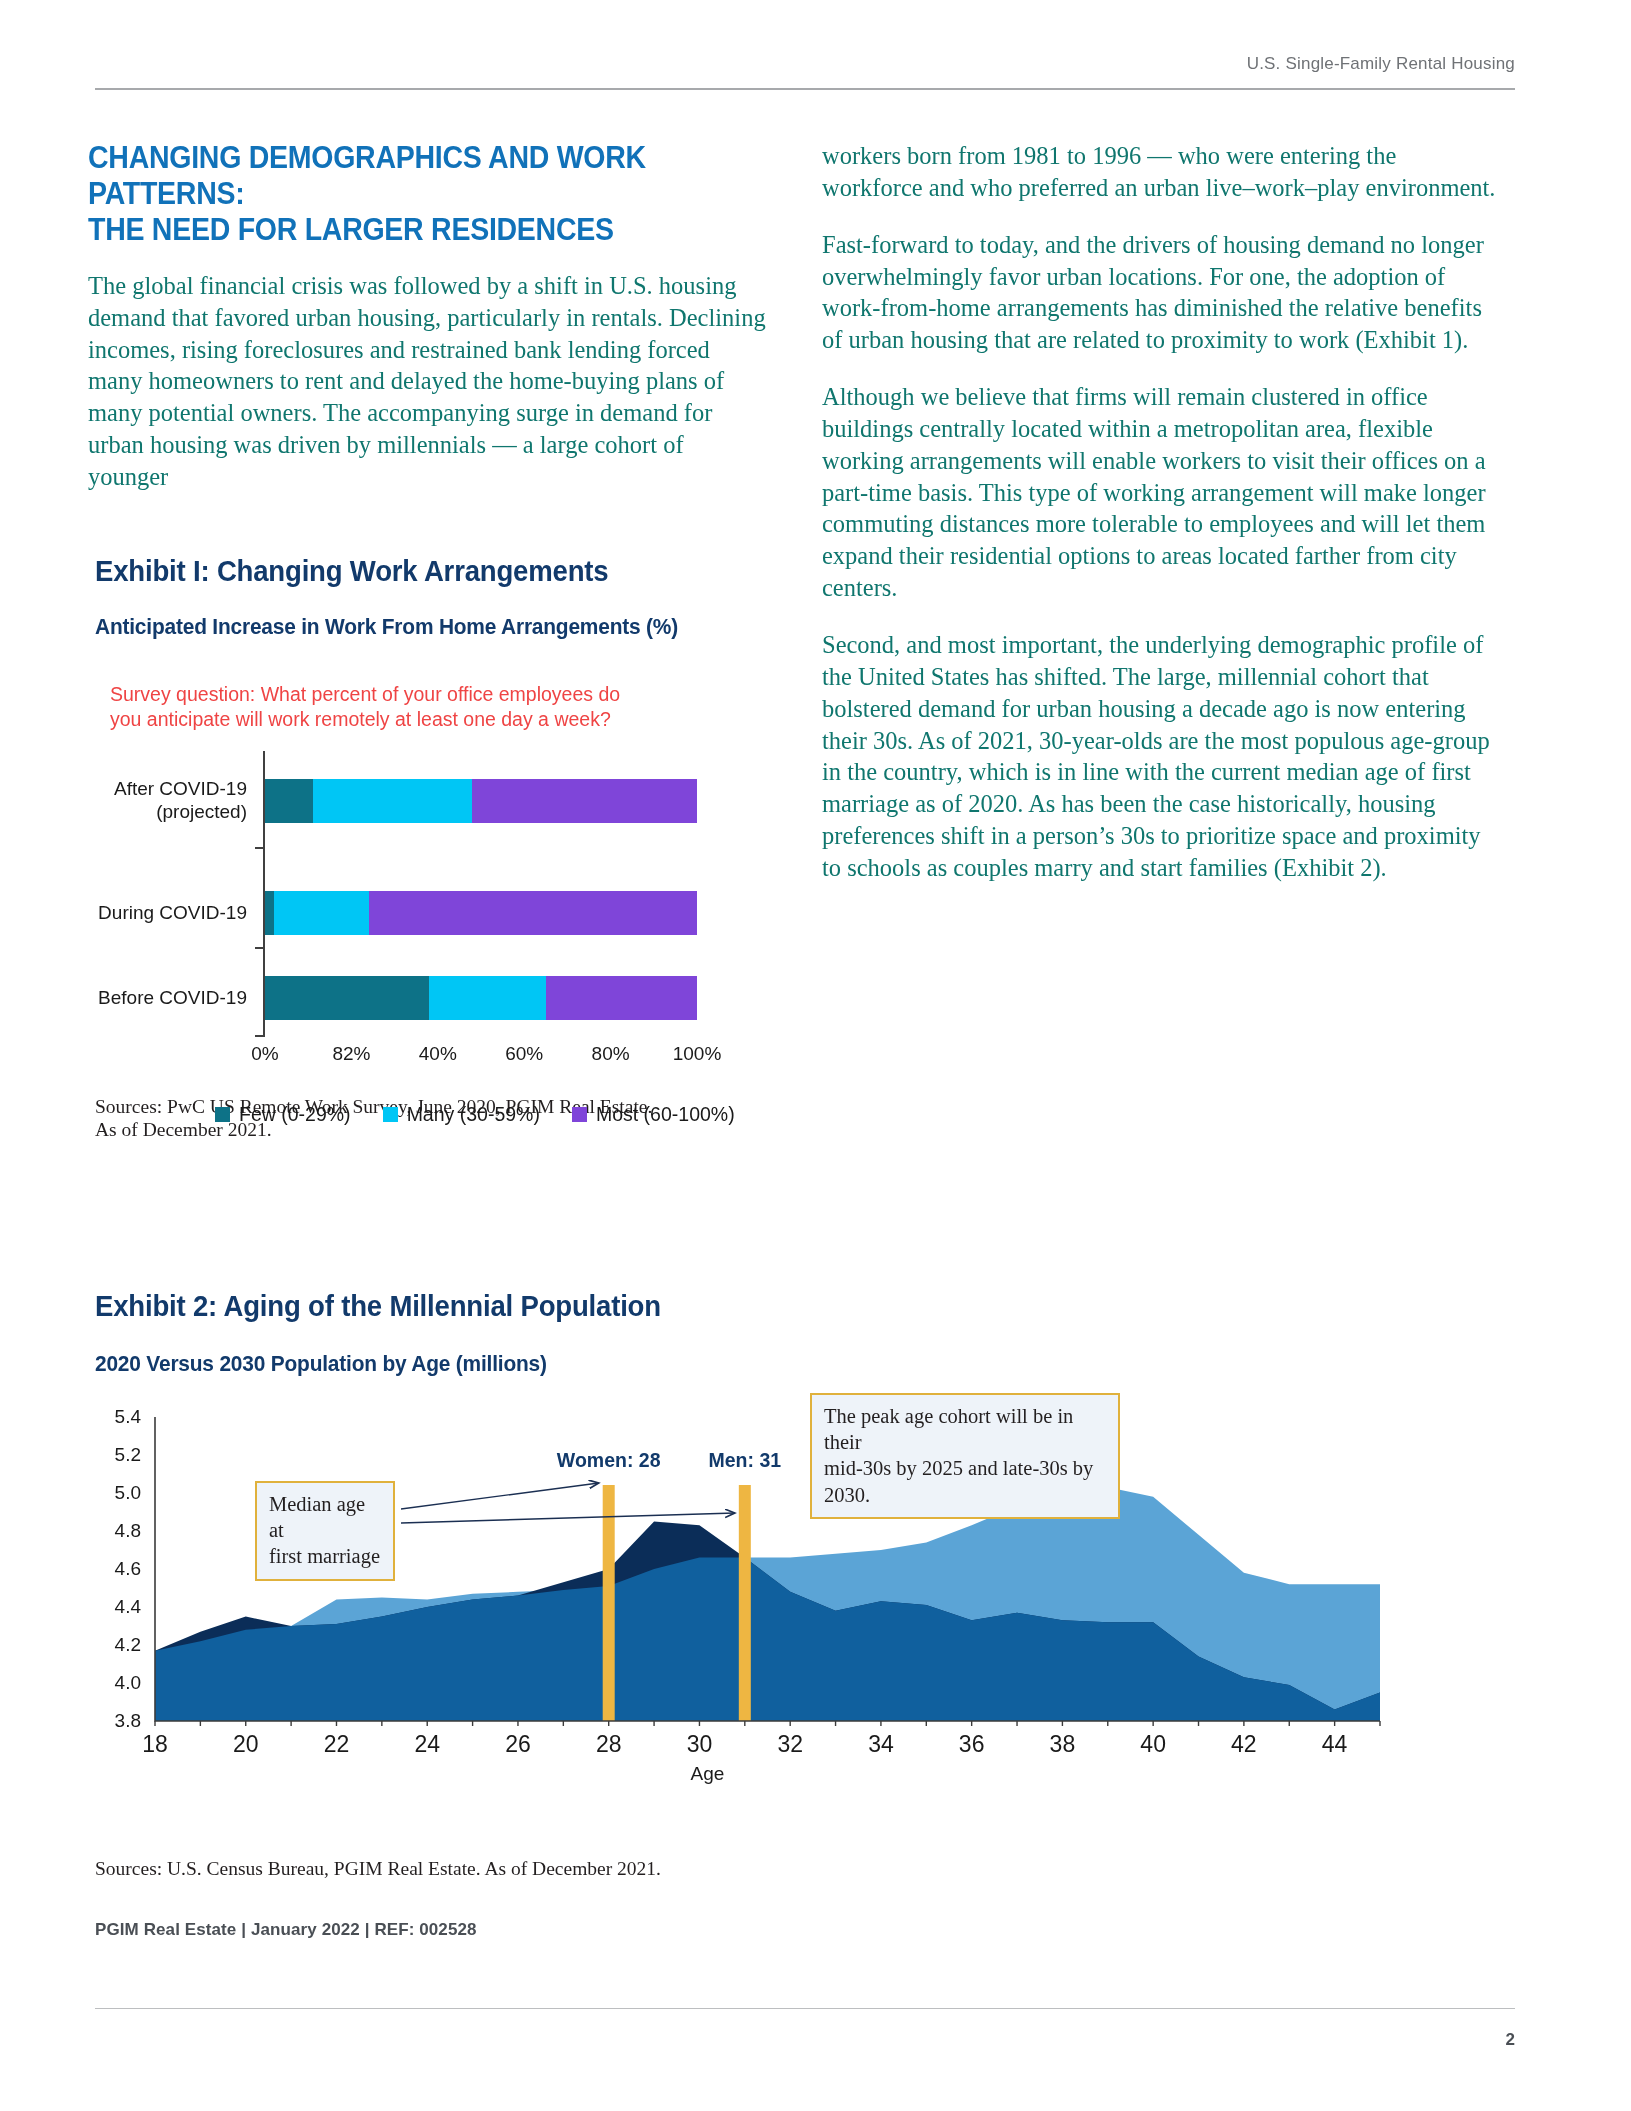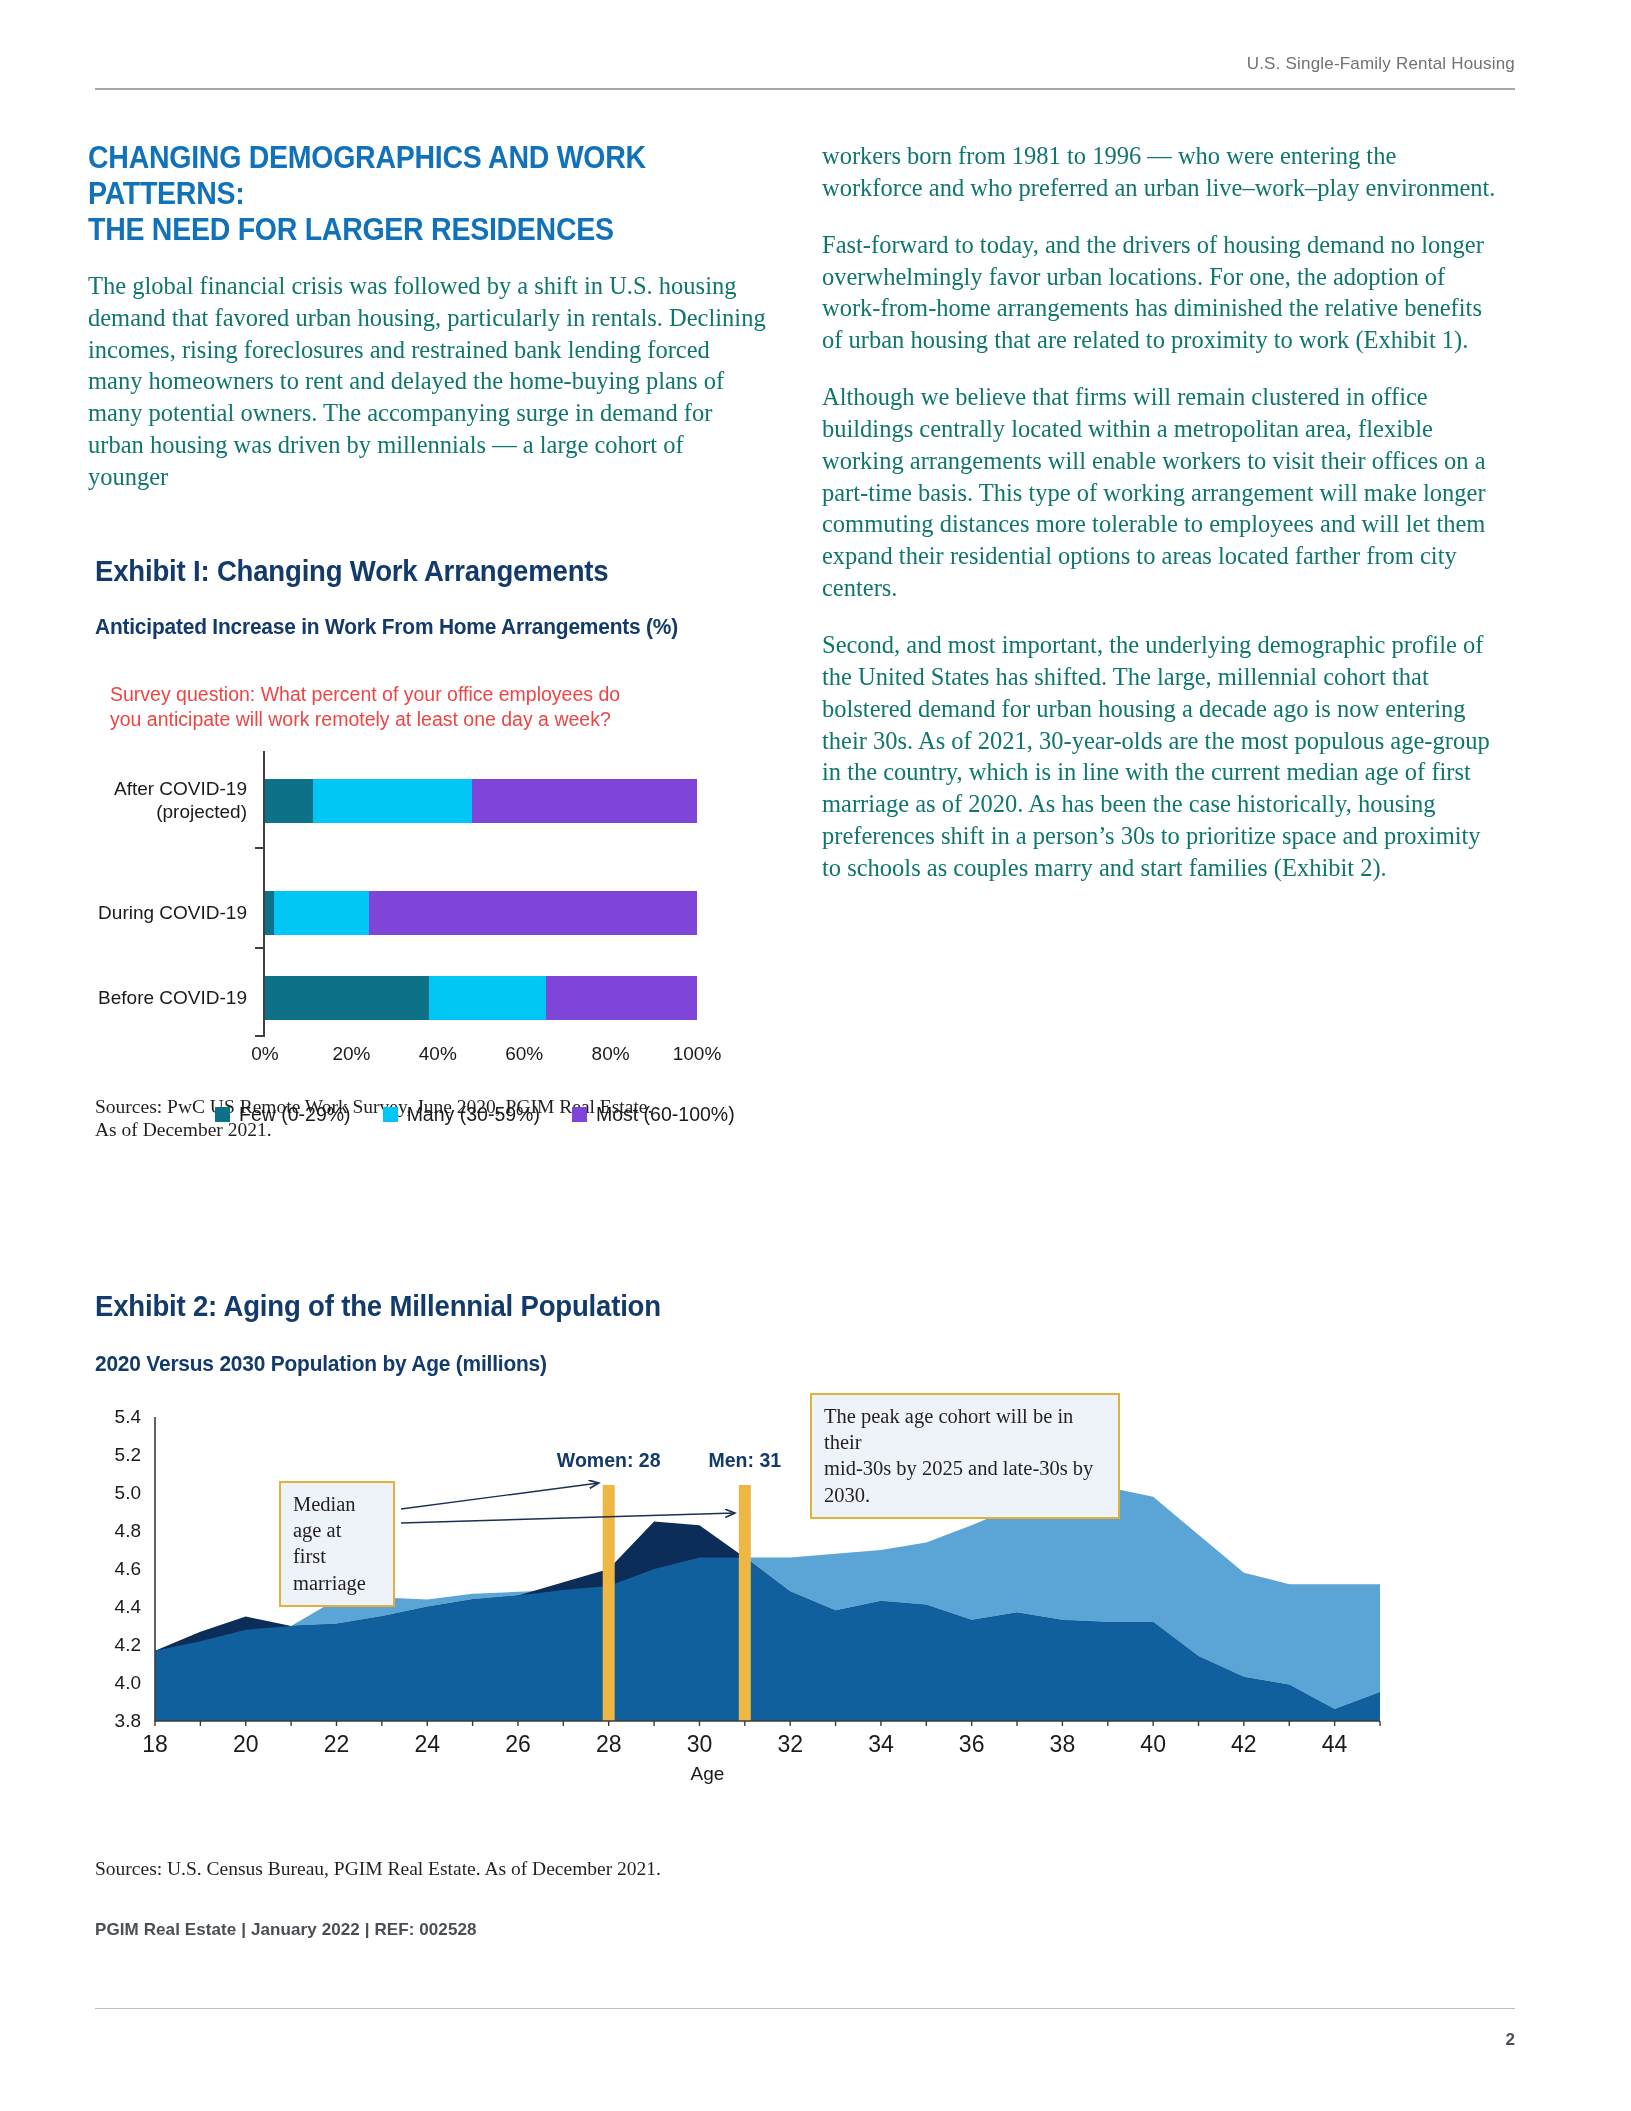--- a/index.html
+++ b/index.html
@@ -194,21 +194,21 @@
         <div class="bar-row" style="top: 225px;">
           <div class="seg s-few" style="left: 0px; width: 164.16px;"></div>
           <div class="seg s-many" style="left: 164.16px; width: 116.64px;"></div>
           <div class="seg s-most" style="left: 280.8px; width: 151.2px;"></div>
         </div>
         <div class="tick" style="top: 96px;"></div>
         <div class="tick" style="top: 196px;"></div>
         <div class="tick" style="top: 284px;"></div>
         <div class="xlabels">
           <span class="xlab" style="left: 170px;">0%</span>
-          <span class="xlab" style="left: 256.4px;">20%</span>
+          <span class="xlab" style="left: 256.4px;">82%</span>
           <span class="xlab" style="left: 342.8px;">40%</span>
           <span class="xlab" style="left: 429.2px;">60%</span>
           <span class="xlab" style="left: 515.6px;">80%</span>
           <span class="xlab" style="left: 602px;">100%</span>
         </div>
         <div class="legend1">
           <div class="it">
             <span class="sw" style="background: rgb(13, 114, 135);"></span>
             <span>Few (0-29%)</span>
           </div>
@@ -289,21 +289,21 @@
         <div class="xlab2" style="left: 695.185px; top: 322px;">32</div>
         <div class="xlab2" style="left: 785.926px; top: 322px;">34</div>
         <div class="xlab2" style="left: 876.667px; top: 322px;">36</div>
         <div class="xlab2" style="left: 967.407px; top: 322px;">38</div>
         <div class="xlab2" style="left: 1058.15px; top: 322px;">40</div>
         <div class="xlab2" style="left: 1148.89px; top: 322px;">42</div>
         <div class="xlab2" style="left: 1239.63px; top: 322px;">44</div>
         <div class="axis-title2" style="left: 612.5px; top: 354px;">Age</div>
         <div class="vtag" style="left: 513.704px; top: 40px;">Women: 28</div>
         <div class="vtag" style="left: 649.815px; top: 40px;">Men: 31</div>
-        <div class="callout" style="left: 184px; top: 72px; width: 116px;">
+        <div class="callout" style="left: 160px; top: 72px; width: 140px;">
           <div>Median age at</div>
           <div>first marriage</div>
         </div>
         <div class="callout" style="left: 715px; top: -16px; width: 310px;">
           <div>The peak age cohort will be in their</div>
           <div>mid-30s by 2025 and late-30s by 2030.</div>
         </div>
         <svg width="1300" height="330" style="position: absolute; left: 0px; top: 0px; pointer-events: none;">
           <defs>
             <marker id="ah" markerWidth="9" markerHeight="9" refX="7" refY="3" orient="auto">

